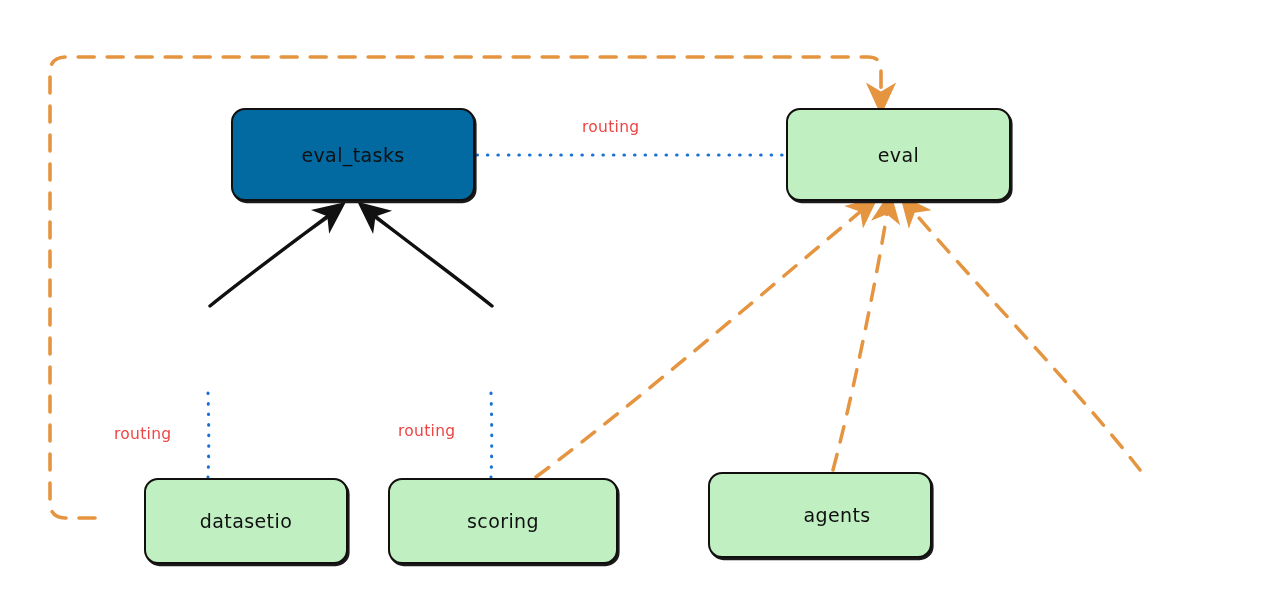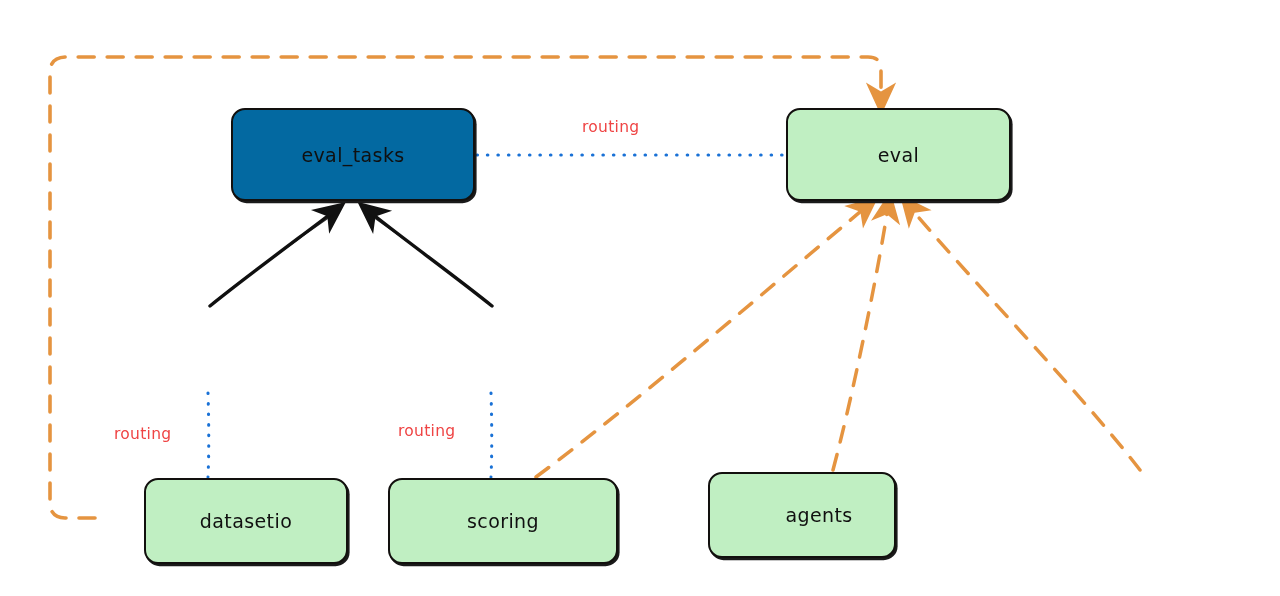--- a/index.html
+++ b/index.html
@@ -85,21 +85,21 @@
 
 
   <div class="node green" style="left:96px;top:478px;width:204px;height:86px;margin-left:48px;">
     <span class="lbl">datasetio</span>
   </div>
 
   <div class="node green" style="left:388px;top:478px;width:230px;height:86px;">
     <span class="lbl">scoring</span>
   </div>
 
-  <div class="node green" style="left:708px;top:472px;width:188px;height:86px;padding-left:34px;">
+  <div class="node green" style="left:708px;top:472px;width:224px;height:86px;padding-left:34px;">
     <span class="lbl">agents</span>
   </div>
 
 
   <div class="edge-label" style="left:582px;top:118px;">routing</div>
 
   <div class="edge-label" style="left:114px;top:425px;">routing</div>
 
   <div class="edge-label" style="left:398px;top:422px;">routing</div>
 

